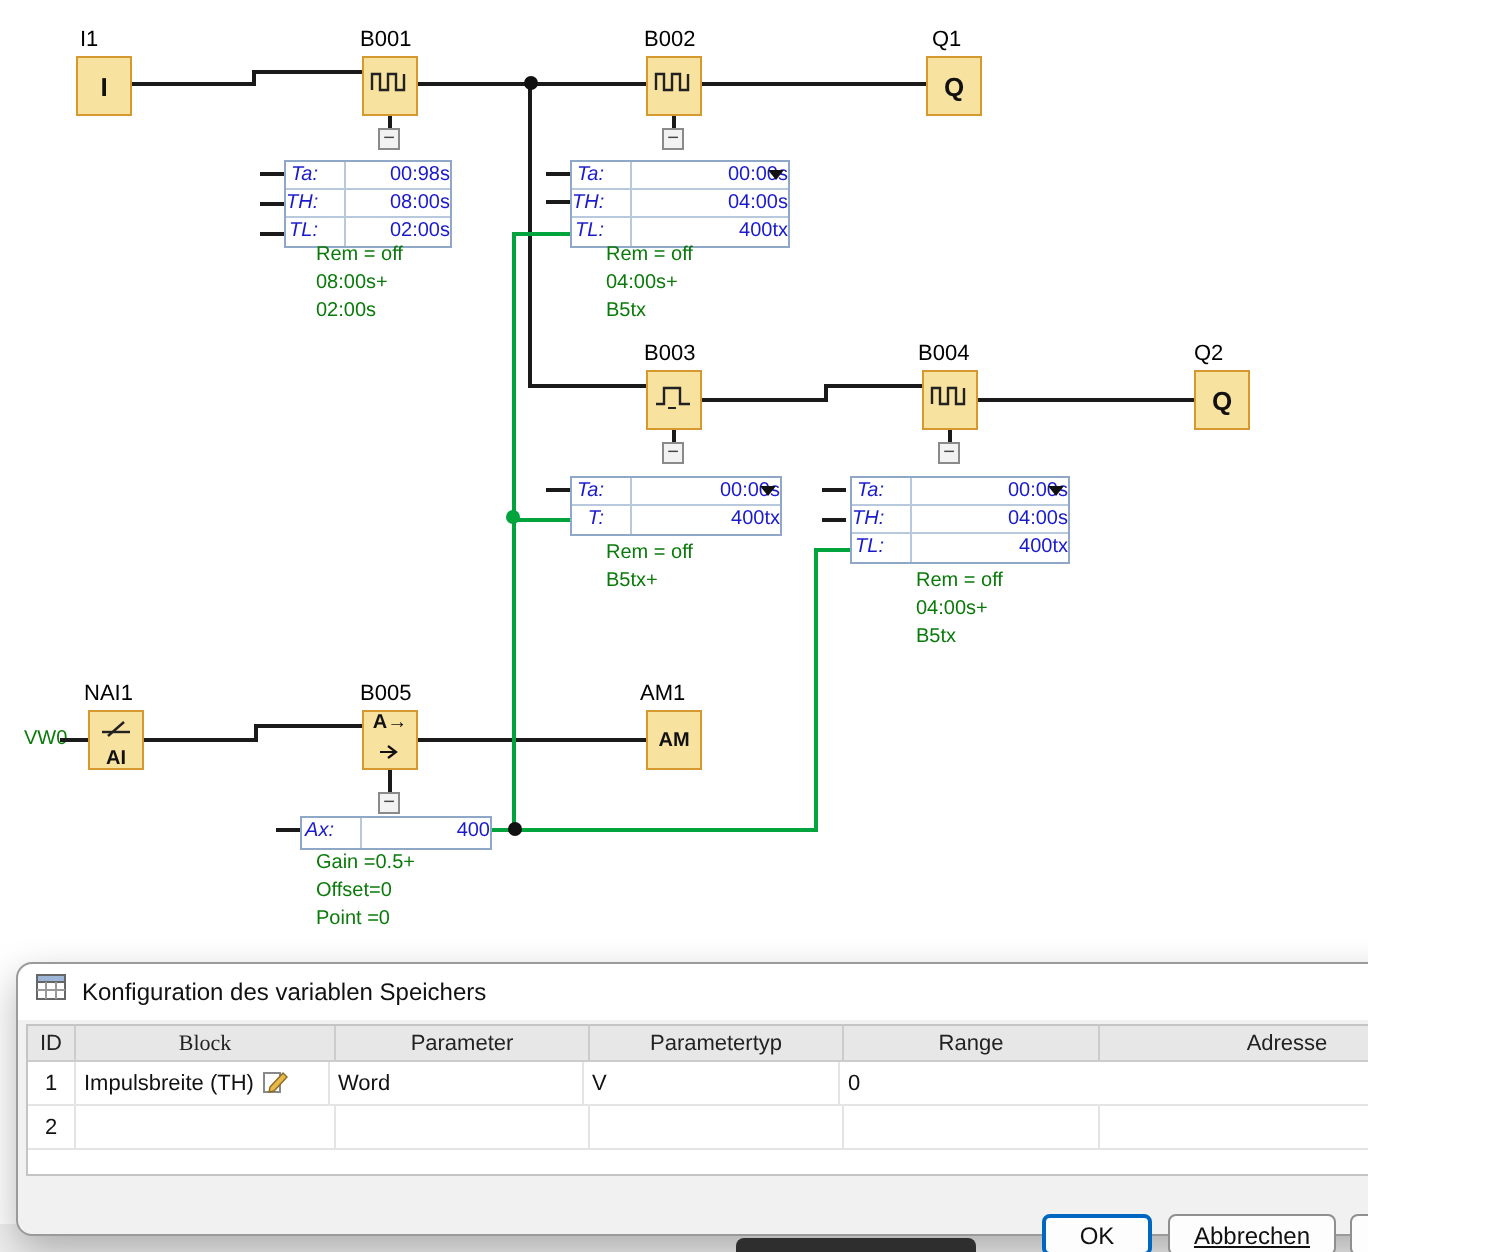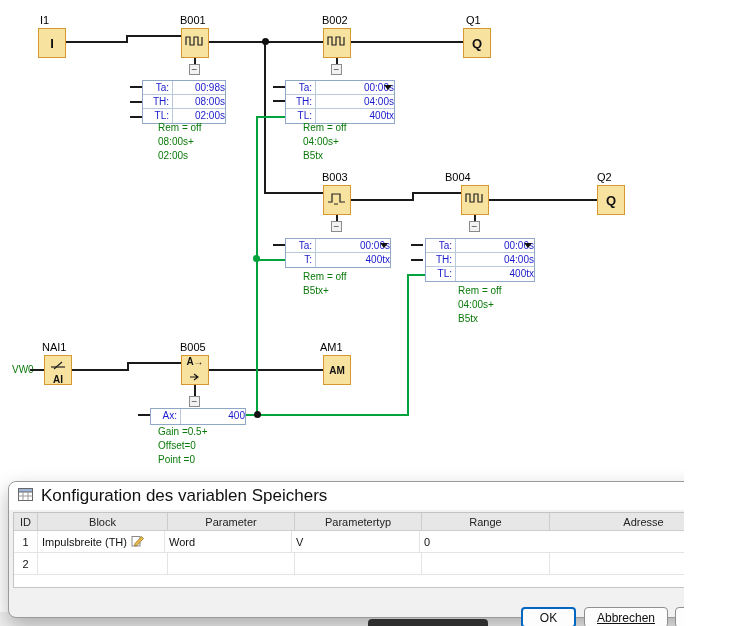--- a/index.html
+++ b/index.html
@@ -18,43 +18,43 @@
   .wire.h { height:2px; } .wire.v { width:2px; }
   .wire.green { background:#00a33c; }
   .dot { position:absolute; width:7px; height:7px; border-radius:50%; background:#111; }
   .dot.green { background:#00a33c; }
   .collapse { position:absolute; width:11px; height:11px; border:1px solid #8a8a8a; background:#f2f2f2;
               font-size:10px; line-height:9px; text-align:center; color:#444; cursor:pointer; }
   .pbox { position:absolute; border:1px solid #8fa8c8; background:#fff; }
   .prow { display:flex; height:14px; border-bottom:1px solid #b9c9dd; font-size:10px; line-height:13px; color:#1a1acc; }
   .prow:last-child { border-bottom:none; }
   .prow.tall { height:15px; line-height:14px; }
-  .plab { width:30px; text-align:right; padding-right:3px; border-right:1px solid #b9c9dd; }
+  .plab { width:30px; text-align:right; padding-right:13px; border-right:1px solid #b9c9dd;font-style:italic; }
   .pval { flex:1; text-align:right; position:relative; }
   .dd { position:absolute; right:2px; top:4px; width:0; height:0; border-left:4px solid transparent;
         border-right:4px solid transparent; border-top:5px solid #111; cursor:pointer; }
   .note { position:absolute; font-size:10px; color:#0a7a0a; white-space:nowrap; }
 
   
   .backdrop { position:absolute; left:0; top:612px; width:749px; height:14px; background:#f0f0f0; }
   .dialog { position:absolute; left:8px; top:481px; width:733px; height:137px; background:#f1f1f1;
             border:1px solid #9a9a9a; border-radius:8px; box-shadow:0 8px 20px rgba(0,0,0,.28); }
   .dlg-title { position:absolute; left:0; top:0; right:0; height:28px; background:#fff;
                border-radius:8px 8px 0 0; display:flex; align-items:center; padding:0 9px; gap:8px; }
-  .dlg-title-text { font-size:17px; color:#111; }
+  .dlg-title-text { font-size:12px; color:#111; }
   .dlg-close { position:absolute; right:8px; top:3px; width:28px; height:22px; display:flex;
                align-items:center; justify-content:center; font-size:15px; color:#222; cursor:pointer; border-radius:4px; }
   .tablewrap { position:absolute; left:4px; top:30px; width:725px; height:76px; background:#fff; border:1px solid #c4c4c4; }
   .thead { display:flex; height:18px; background:#e7e7e7; border-bottom:1px solid #cccccc; font-size:11px; color:#222; }
   .th { border-right:1px solid #cccccc; display:flex; align-items:center; justify-content:center; }
   .trow { display:flex; height:22px; border-bottom:1px solid #e4e4e4; font-size:11px; color:#111; background:#fff; cursor:pointer; }
   .td { border-right:1px solid #e4e4e4; display:flex; align-items:center; padding:0 4px; overflow:hidden;
         white-space:nowrap; gap:4px; }
   .c-id { width:24px; justify-content:center; padding:0; }
-  .c-block { width:130px; } .c-param { width:127px; } .c-ptyp { width:127px; } .c-range { width:128px; }
+  .c-block { width:130px;font-family:Liberation Serif, serif; } .c-param { width:127px; } .c-ptyp { width:127px; } .c-range { width:128px; }
   .c-addr { flex:1; border-right:none; }
   .sb { position:absolute; right:0; top:0; width:17px; bottom:0; background:#f4f4f4; border-left:1px solid #d5d5d5; }
   .sb-btn { position:absolute; left:0; width:16px; height:15px; display:flex; align-items:center;
             justify-content:center; background:#f0f0f0; cursor:pointer; }
   .sb-up { top:0; border-bottom:1px solid #ddd; } .sb-down { bottom:0; border-top:1px solid #ddd; }
   .tri-up { width:0; height:0; border-left:4px solid transparent; border-right:4px solid transparent; border-bottom:5px solid #555; }
   .tri-down { width:0; height:0; border-left:4px solid transparent; border-right:4px solid transparent; border-top:5px solid #555; }
   .btn { position:absolute; height:21px; background:#fdfdfd; border:1px solid #8f8f8f; border-radius:4px;
          font-size:12px; display:flex; align-items:center; justify-content:center; cursor:pointer; color:#111;margin-top:16px; }
   .btn-ok { left:512px; top:109px; width:55px; border:2px solid #0067c0; }
@@ -65,21 +65,21 @@
 </head>
 <body>
 
 <div class="screen">
 
   <span class="blk-label" style="left:40px;top:14px">I1</span>
   <span class="blk-label" style="left:180px;top:14px">B001</span>
   <span class="blk-label" style="left:322px;top:14px">B002</span>
   <span class="blk-label" style="left:466px;top:14px">Q1</span>
   <span class="blk-label" style="left:322px;top:171px">B003</span>
-  <span class="blk-label" style="left:445px;top:171px">B004</span>
+  <span class="blk-label" style="left:459px;top:171px">B004</span>
   <span class="blk-label" style="left:597px;top:171px">Q2</span>
   <span class="blk-label" style="left:42px;top:341px">NAI1</span>
   <span class="blk-label" style="left:180px;top:341px">B005</span>
   <span class="blk-label" style="left:320px;top:341px">AM1</span>
 
   <span class="note" style="left:12px;top:364px">VW0</span>
 
   <i class="wire h" style="left:66px;top:41px;width:61px"></i>
   <i class="wire v" style="left:126px;top:35px;height:8px"></i>
   <i class="wire h" style="left:126px;top:35px;width:55px"></i>

